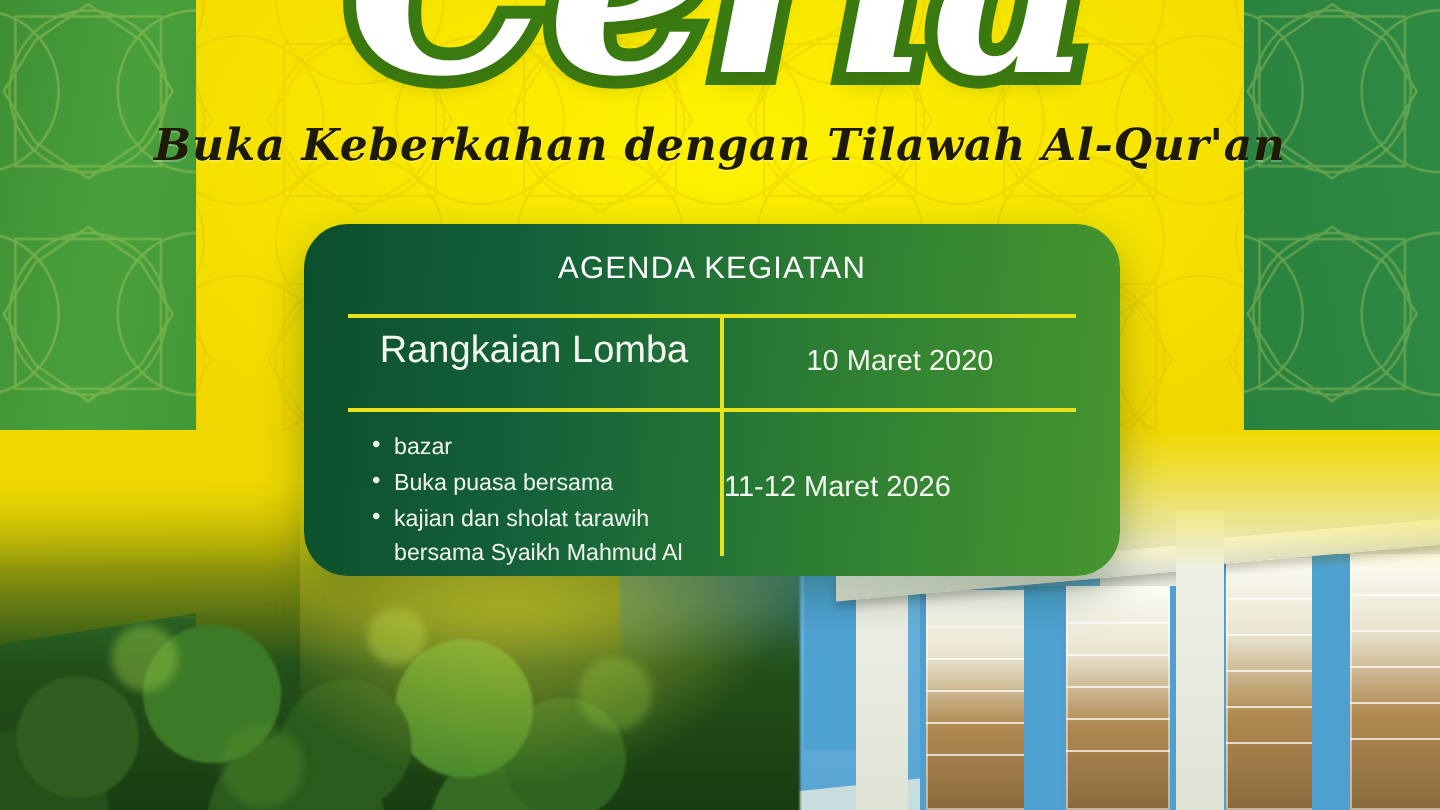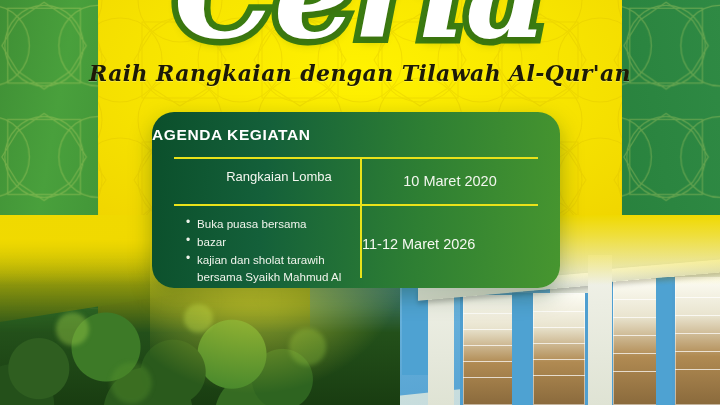--- a/index.html
+++ b/index.html
@@ -128,34 +128,34 @@
   
   .card{
     position:absolute;left:152px;top:112px;width:408px;height:176px;z-index:9;
     border-radius:22px;
     background:linear-gradient(95deg,#0b4f2b 0%,#14603a 28%,#2e7f33 65%,#47962f 100%);
     box-shadow:0 8px 22px rgba(20,60,20,.34);
     overflow:hidden;
     color:#ffffff;
   }
   .card-title{
-    text-align:left;font-weight:bold;font-size:15.5px;letter-spacing:.6px;
+    text-align:center;font-weight:normal;font-size:15.5px;letter-spacing:.6px;
     padding-top:14px;color:#ffffff;
   }
   .table{position:absolute;left:22px;right:22px;top:45px;bottom:10px;}
   .hline{position:absolute;left:0;right:0;height:2px;background:#e9e21a;}
   .hline.t{top:0;}
   .hline.m{top:47px;}
   .vline{position:absolute;top:0;bottom:0;left:186px;width:2px;background:#e9e21a;}
 
   .cell{position:absolute;font-family:"Liberation Sans",sans-serif;}
   .c-lomba{
-    left:12px;width:186px;top:0;height:38px;
+    left:0;width:186px;top:0;height:38px;
     display:flex;align-items:center;justify-content:center;
-    font-size:13px;color:#f4f7f0;
+    font-size:19px;color:#f4f7f0;
   }
   .c-d1{
     left:188px;right:0;top:0;height:47px;
     display:flex;align-items:center;justify-content:center;
     font-size:14.5px;color:#f2f6ee;
   }
   .c-list{
     left:0;width:186px;top:52px;bottom:0;
     padding:6px 4px 0 12px;font-size:11.6px;line-height:1.48;color:#f0f4ec;
   }
@@ -218,21 +218,21 @@
       <svg viewBox="0 0 120 420" preserveAspectRatio="none">
         <rect x="0" y="0" width="120" height="420" fill="url(#geoL)"></rect>
       </svg>
     </div>
   </div>
 
   <div class="title-wrap">
     <span class="title">Ceria</span>
   </div>
 
-  <div class="tagline">Raih Rangkaian dengan Tilawah Al-Qur'an</div>
+  <div class="tagline">Buka Keberkahan dengan Tilawah Al-Qur'an</div>
 
   <div class="photo">
     <div class="bld">
       <div class="sky"></div>
       <div class="wall"></div>
       <div class="wall2"></div>
 
       <div class="bluepan" style="left:92px;bottom:30px;width:30px;height:120px;"></div>
       <div class="col" style="left:118px;bottom:0;height:145px;"></div>
 
@@ -288,22 +288,22 @@
 
       <div class="cell c-lomba">
         <span>Rangkaian Lomba</span>
       </div>
       <div class="cell c-d1">
         <span>10 Maret 2020</span>
       </div>
 
       <div class="cell c-list">
         <ul>
+          <li>bazar</li>
           <li>Buka puasa bersama</li>
-          <li>bazar</li>
           <li>kajian dan sholat tarawih bersama Syaikh Mahmud Al Mishri</li>
         </ul>
       </div>
       <div class="cell c-d2">
         <span>11-12 Maret 2026</span>
       </div>
     </div>
   </div>
 
 </div>

